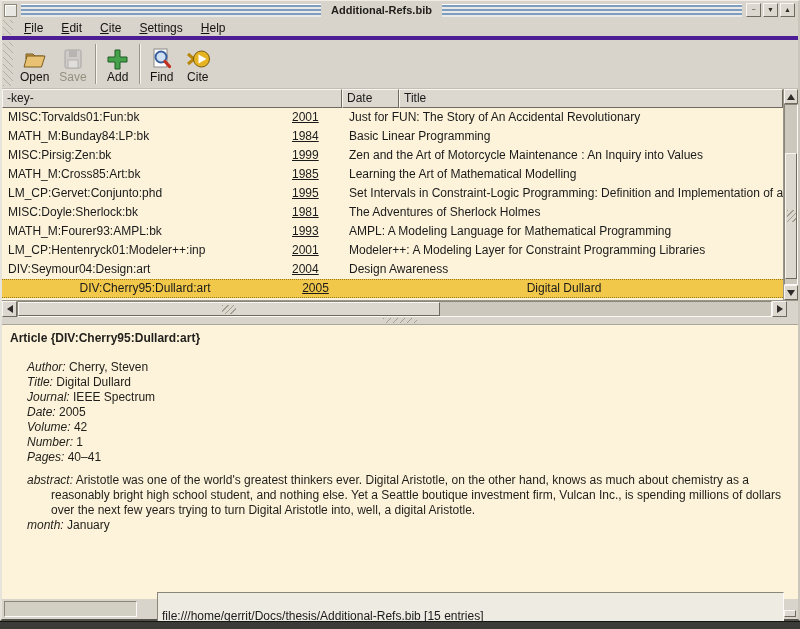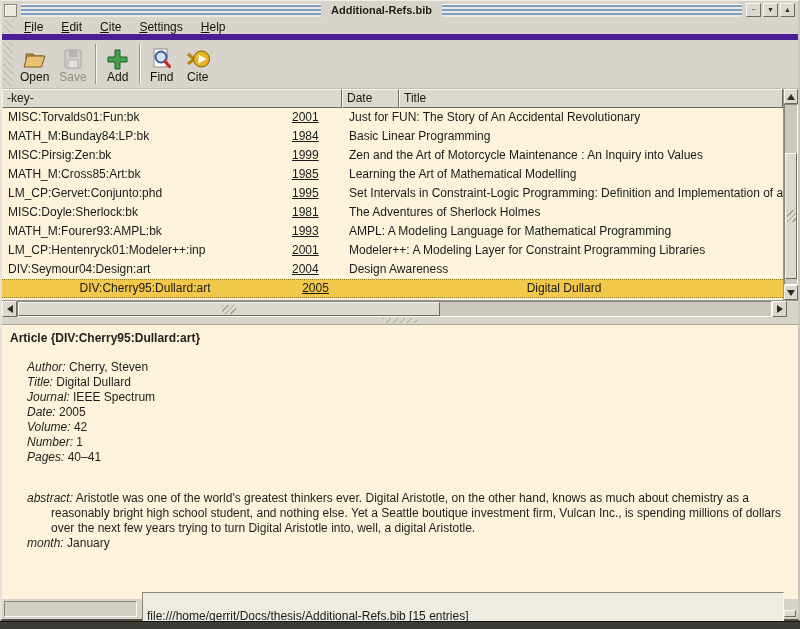--- a/index.html
+++ b/index.html
@@ -18,21 +18,21 @@
   .wm-menu-btn { width:13px; height:13px; background:#e9e7e1; border:1px solid #8a8678; box-shadow:inset 1px 1px 0 #fff; }
   .tb-stripe { flex:1 1 auto; height:13px;
     background:repeating-linear-gradient(to bottom, #7e9ec0 0 2px, #e9e9e7 2px 4px);
     border-top:1px solid #ffffff; }
   .window-title { font-weight:bold; font-size:11px; color:#22201c; padding:0 6px; white-space:nowrap; }
   .wm-btns { display:flex; gap:2px; }
   .wm-btn { width:15px; height:14px; background:#dcd8cf; border:1px solid; border-color:#f7f6f2 #6e6a5e #6e6a5e #f7f6f2;
     font-size:7px; line-height:12px; text-align:center; color:#2e2c28; cursor:default; }
 
   
-  .menubar { height:21px; display:flex; align-items:center; border-bottom:6px solid #4c1d95; flex:0 0 auto;text-align:center; }
+  .menubar { height:21px; display:flex; align-items:center; border-bottom:4px solid #4c1d95; flex:0 0 auto;text-align:center; }
   .grip-v { width:10px; align-self:stretch; margin:1px 2px 1px 1px;
     background:repeating-linear-gradient(45deg, #b2aea2 0 1px, transparent 1px 5px); }
   .menu-item { padding:2px 9px; font-size:12px; color:#14120e; }
   .menu-item u { text-decoration:underline; }
 
   
   .toolbar { height:49px; display:flex; align-items:stretch; border-bottom:1px solid #c2beb2; padding:1px 0; flex:0 0 auto; }
   .tool-btn { display:flex; flex-direction:column; align-items:center; justify-content:flex-end; padding:2px 5px 3px; min-width:34px; }
   .tool-icon { width:26px; height:24px; display:block; }
   .tool-label { font-size:12px; color:#14120e; line-height:13px; }
@@ -84,28 +84,28 @@
   .splitter { height:7px; flex:0 0 auto; display:flex; align-items:center; justify-content:center; background:#d8d4cb; }
   .splitter-grip { width:34px; height:5px; background:repeating-linear-gradient(135deg, #a29e92 0 1px, transparent 1px 5px); }
 
   
   .detail { flex:1 1 auto; background:#fcf3da; border-top:1px solid #aaa69a; overflow:hidden; padding:6px 10px 0 8px; font-size:12px; line-height:15px; color:#201e1a; }
   .detail-heading { font-weight:bold; margin-bottom:14px; }
   .fields { margin-left:17px; }
   .field { }
   .flabel { font-style:italic; }
   .fvalue { }
-  .abstract { margin-left:17px; margin-top:26px; padding-left:24px; text-indent:-24px; padding-right:4px; }
+  .abstract { margin-left:17px; margin-top:8px; padding-left:24px; text-indent:-24px; padding-right:4px; }
   .month-line { margin-left:17px; }
 
   
   .statusbar { height:20px; flex:0 0 auto; display:flex; align-items:center; gap:5px; padding:0 14px 0 2px; position:relative; }
   .status-box { height:16px; border:1px solid; border-color:#8a8678 #fbfaf6 #fbfaf6 #8a8678; }
   .status-box.left { width:133px; flex:0 0 auto; background:#d2d0c2; }
-  .status-box.right { flex:1 1 auto; background:#edebe2; padding:16px 4px; line-height:14px; white-space:nowrap; overflow:hidden; font-size:12px; }
+  .status-box.right { flex:1 1 auto; background:#edebe2; padding:16px 4px; line-height:14px; white-space:nowrap; overflow:hidden; font-size:12px;margin-left:15px; }
   .resize-grip { position:absolute; right:2px; bottom:2px; width:12px; height:7px; background:#dcd8cf;
     border:1px solid; border-color:#f7f6f2 #6e6a5e #6e6a5e #f7f6f2; }
 
   .desktop-strip { position:absolute; left:0; bottom:0; width:800px; height:8px; background:#3b3b37; border-top:1px solid #151513; }
 </style>
 </head>
 <body>
 
 <div class="window">
 

